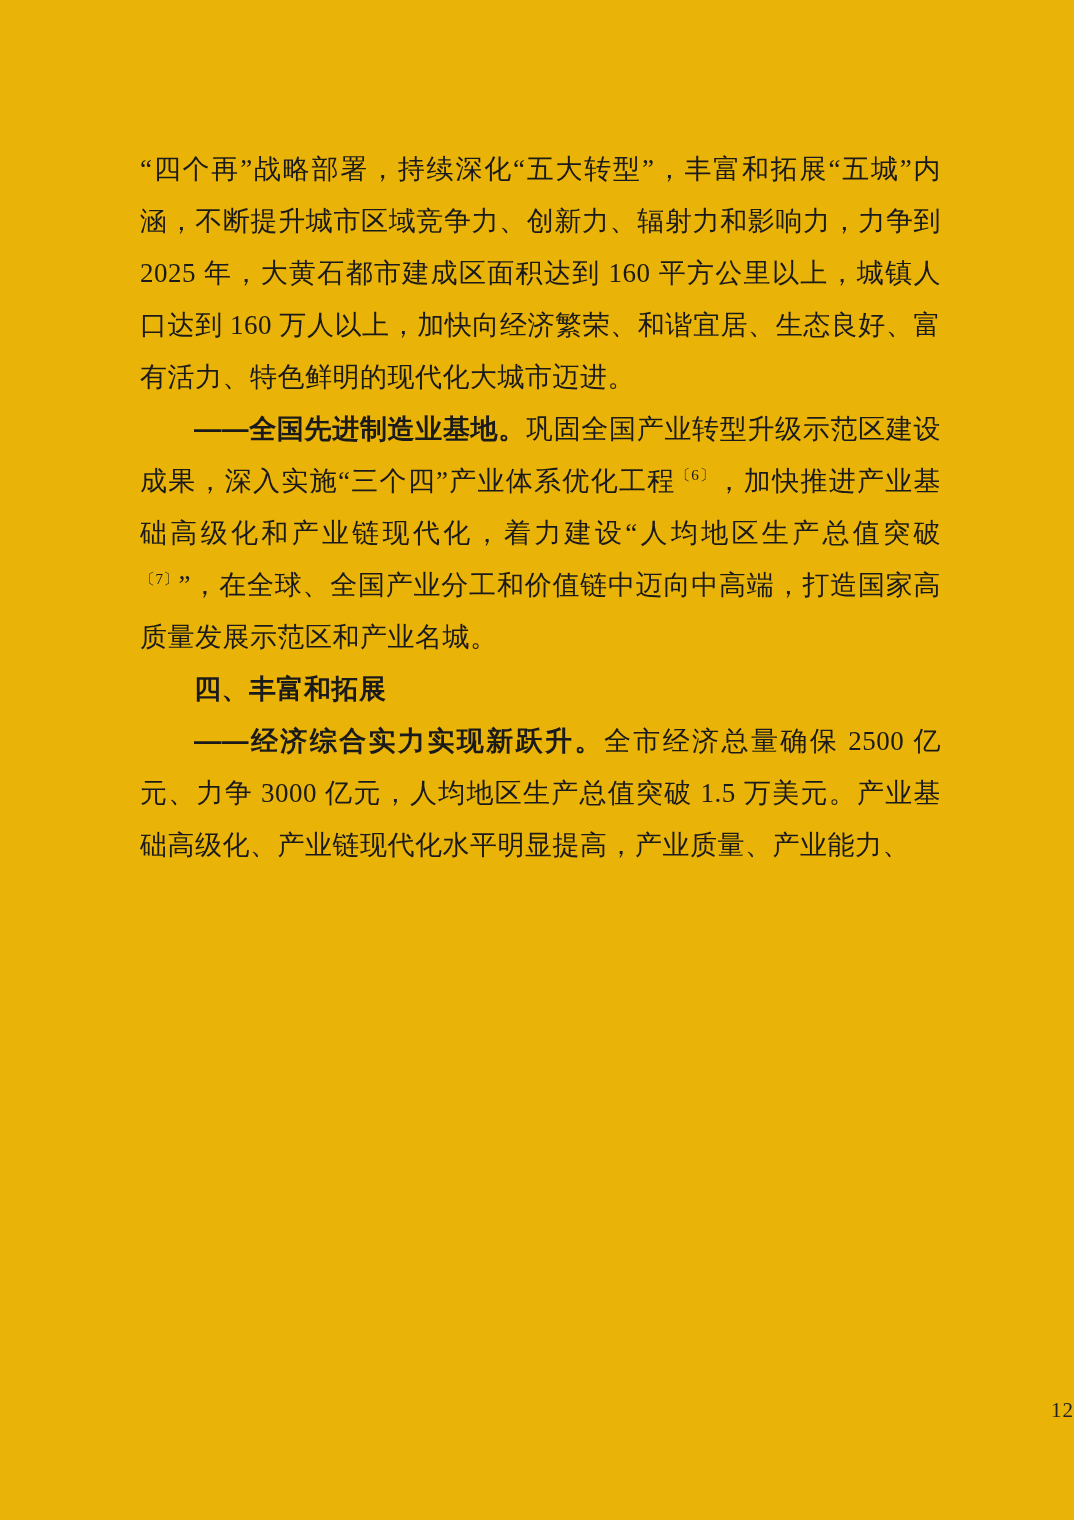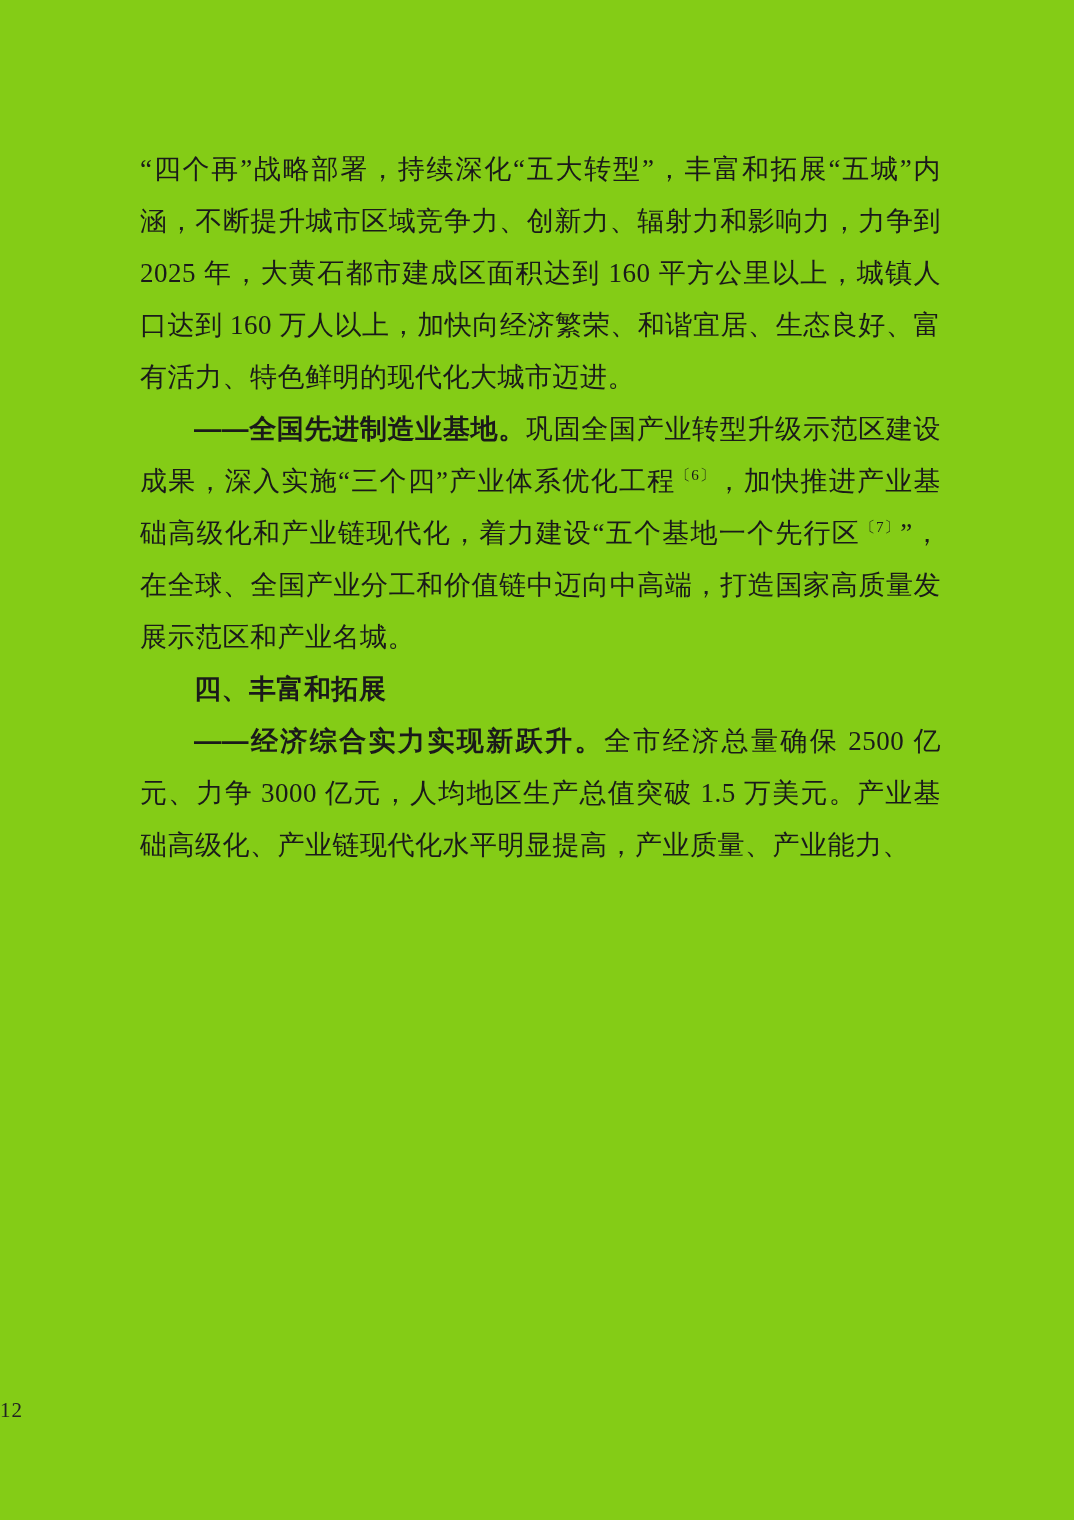--- a/index.html
+++ b/index.html
@@ -4,21 +4,21 @@
 <style>
   html, body {
     margin: 0;
     padding: 0;
     background: #ffffff;
   }
   .page {
     position: relative;
     width: 1074px;
     height: 1520px;
-    background: #84cc16;
+    background: #eab308;
     overflow: hidden;
     font-family: "Liberation Serif", "DejaVu Serif", serif;
     color: #1a1a1a;
   }
   .doc-body {
     position: absolute;
     left: 140px;
     top: 143px;
     width: 801px;
   }
@@ -53,34 +53,34 @@
     left: 50%;
     top: 50%;
     transform: translate(-50%, -58%);
     overflow: visible;
   }
   .footer {
     position: absolute;
     left: 0;
     right: 0;
     top: 1398px;
-    text-align: left;
+    text-align: right;
   }
   .page-number {
     font-size: 21px;
     letter-spacing: 1px;
     color: #222222;
   }
 </style>
 </head>
 <body>
 
 <div class="page">
   <div class="doc-body">
       <p class="para"><span class="text-run">“四个再”战略部署，持续深化“五大转型”，丰富和拓展“五城”内涵，不断提升城市区域竞争力、创新力、辐射力和影响力，力争到 2025 年，大黄石都市建成区面积达到 160 平方公里以上，城镇人口达到 160 万人以上，加快向经济繁荣、和谐宜居、生态良好、富有活力、特色鲜明的现代化大城市迈进。</span></p>
-      <p class="para indent"><span class="bold-run">——全国先进制造业基地。</span><span class="text-run">巩固全国产业转型升级示范区建设成果，深入实施“三个四”产业体系优化工程</span><span class="sup-run">〔6〕</span><span class="text-run">，加快推进产业基础高级化和产业链现代化，着力建设“五个基地一个先行区</span><span class="sup-run">〔7〕</span><span class="text-run">”，在全球、全国产业分工和价值链中迈向中高端，打造国家高质量发展示范区和产业名城。</span></p>
+      <p class="para indent"><span class="bold-run">——全国先进制造业基地。</span><span class="text-run">巩固全国产业转型升级示范区建设成果，深入实施“三个四”产业体系优化工程</span><span class="sup-run">〔6〕</span><span class="text-run">，加快推进产业基础高级化和产业链现代化，着力建设“人均地区生产总值突破</span><span class="sup-run">〔7〕</span><span class="text-run">”，在全球、全国产业分工和价值链中迈向中高端，打造国家高质量发展示范区和产业名城。</span></p>
       <p class="para indent"><span class="bold-run">四、丰富和拓展</span></p>
       <p class="para indent"><span class="bold-run">——经济综合实力实现新跃升。</span><span class="text-run">全市经济总量确保 2500 亿元、力争 3000 亿元，人均地区生产总值突破 1.5 万美元。产业基础高级化、产业链现代化水平明显提高，产业质量、产业能力、</span></p>
     </div>
   <div class="footer">
     <span class="page-number">12</span>
   </div>
 </div>
 
 </body></html>

